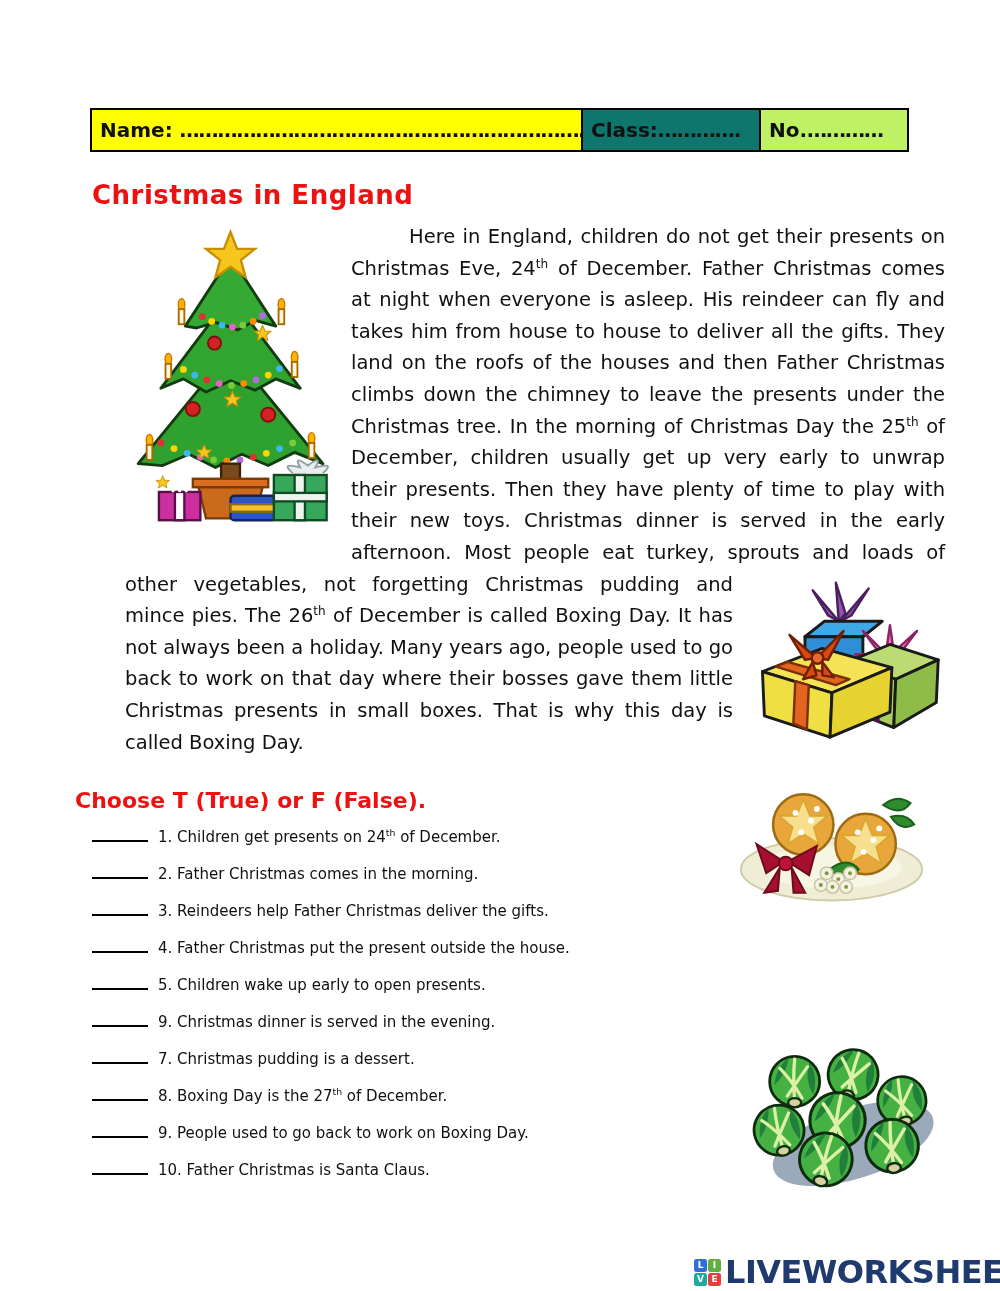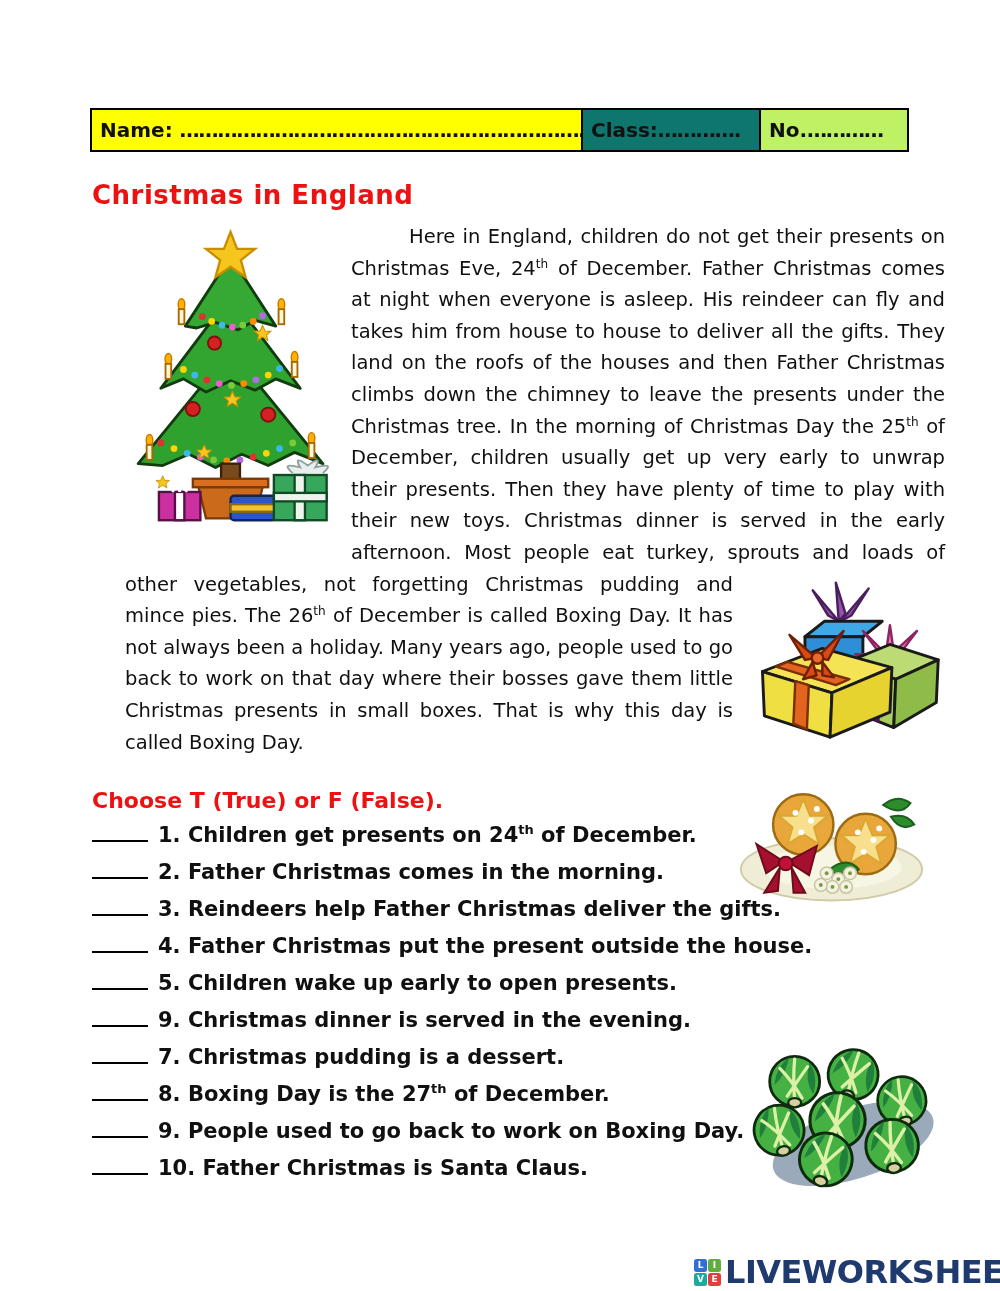--- a/index.html
+++ b/index.html
@@ -32,30 +32,30 @@
     margin:0;font-size:19.5px;line-height:31.6px;text-align:justify;
     text-indent:58px;color:#101010;
   }
   .passage-text sup{font-size:.62em;vertical-align:super;line-height:0;}
   .float-tree{float:left;width:212px;height:308px;margin:2px 14px 6px 0;}
   .float-presents{float:right;width:198px;height:170px;margin:4px 0 8px 14px;}
   .float-tree svg,.float-presents svg{display:block;width:100%;height:100%;}
 
   
   .quiz-head{
-    position:absolute;left:92px;top:788px;margin:0;
+    position:absolute;left:75px;top:788px;margin:0;
     color:#EE1111;font-size:22px;font-weight:bold;
   }
   .quiz-list{position:absolute;left:92px;top:821px;width:700px;}
   .q-row{height:37px;display:flex;align-items:baseline;white-space:nowrap;}
   .blank{
     display:inline-block;width:56px;height:19px;flex:0 0 56px;
     border-bottom:2.5px solid #000;margin-right:10px;cursor:text;
   }
-  .q-text{font-size:21px;color:#101010;font-weight:bold;}
+  .q-text{font-size:15px;color:#101010;}
   .q-text sup{font-size:.62em;vertical-align:super;line-height:0;}
 
   
   .pies{position:absolute;left:737px;top:783px;width:190px;height:123px;}
   .sprouts{position:absolute;left:744px;top:1042px;width:190px;height:147px;}
   .pies svg,.sprouts svg{display:block;width:100%;height:100%;}
 
   
   .logo{position:absolute;left:694px;top:1253px;display:flex;align-items:center;}
   .logo-icon{display:grid;grid-template-columns:13px 13px;grid-gap:1px;margin-right:4px;}

